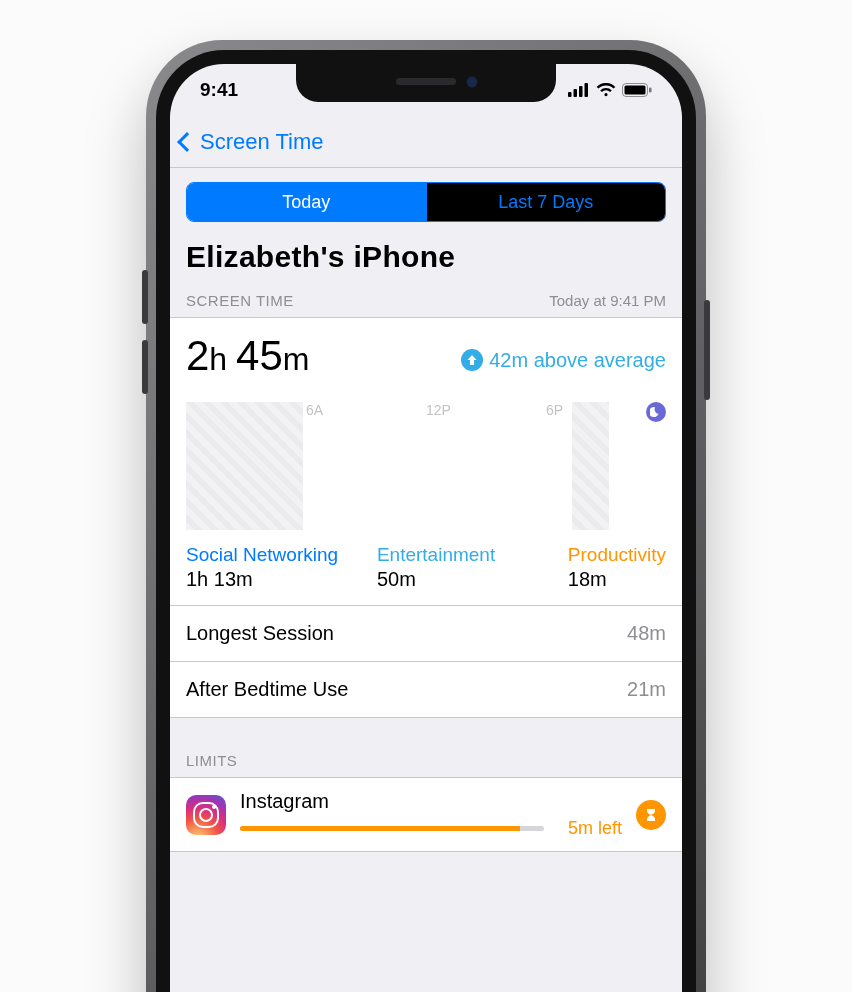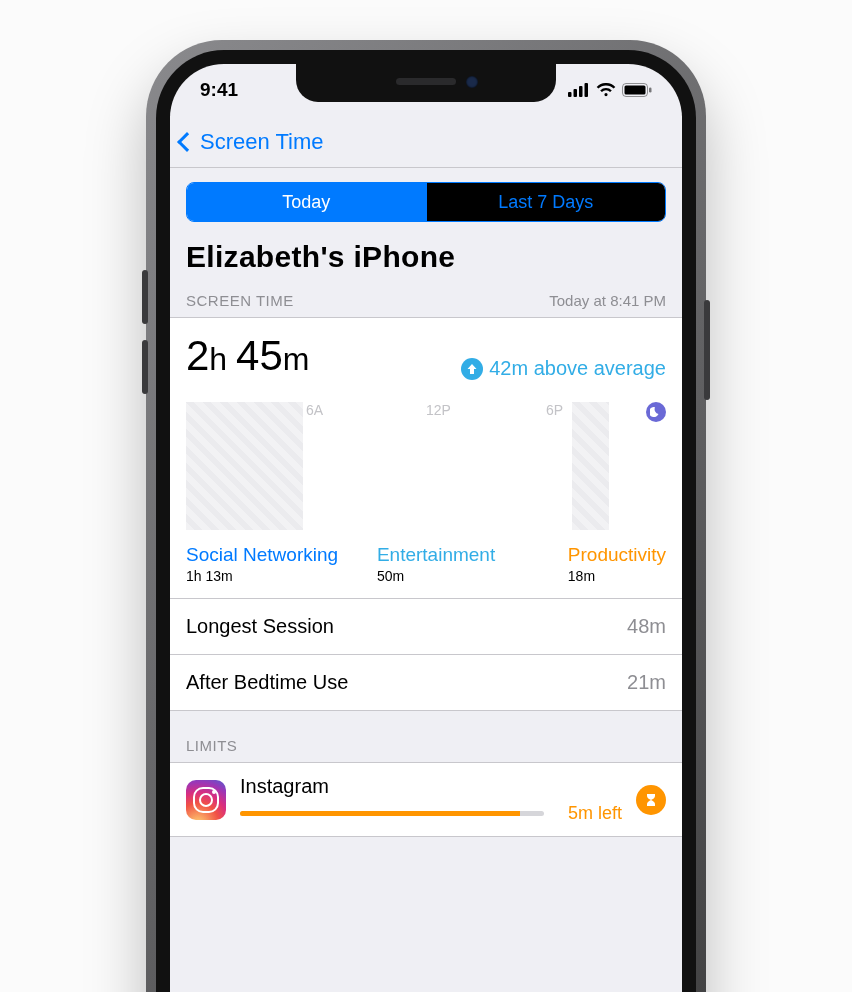--- a/index.html
+++ b/index.html
@@ -53,21 +53,21 @@
   
   h1.device{font-size:30px;font-weight:700;margin:4px 16px 18px;letter-spacing:.3px;}
   
   .sect-head{display:flex;justify-content:space-between;padding:0 16px 8px;
              font-size:15px;color:var(--grey-text);text-transform:none;}
   .sect-head .left{letter-spacing:.5px;}
   
   .card{background:#fff;border-top:1px solid var(--hair);border-bottom:1px solid var(--hair);}
   .pad{padding:14px 16px;}
   
-  .total-row{display:flex;justify-content:space-between;align-items:flex-end;}
+  .total-row{display:flex;justify-content:space-between;align-items:center;}
   .total{font-size:42px;font-weight:300;letter-spacing:0;}
   .avg{display:flex;align-items:center;gap:6px;color:var(--ios-cyan);font-size:20px;margin-top:8px;}
   .avg .circ{width:22px;height:22px;border-radius:50%;background:var(--ios-cyan);
              display:flex;align-items:center;justify-content:center;}
   .avg .circ svg{width:12px;height:12px;}
   
   .chart-zone{position:relative;margin-top:6px;}
   .chart-ticks{display:flex;position:absolute;top:0;left:0;right:0;font-size:14px;color:#c3c3c7;pointer-events:none;}
   .chart-ticks span{flex:1;}
   .moon{position:absolute;right:0;top:0;width:20px;height:20px;border-radius:50%;
@@ -82,30 +82,30 @@
   .bar div{width:100%;}
   .s-social{background:var(--ios-blue);}
   .s-ent{background:var(--ios-cyan);}
   .s-prod{background:var(--ios-orange);}
   .s-other{background:#d6d6da;}
   
   .cats{display:flex;margin-top:14px;gap:10px;}
   .cat{flex:1;min-width:0;}
   .cat:nth-child(3){flex:0 0 auto;text-align:left;}
   .cat .lbl{font-size:19px;white-space:nowrap;}
-  .cat .val{font-size:14px;color:#000;margin-top:2px;}
+  .cat .val{font-size:20px;color:#000;margin-top:2px;}
   .c-social .lbl{color:var(--ios-blue);}
   .c-ent .lbl{color:var(--ios-cyan);}
   .c-prod .lbl{color:var(--ios-orange);text-align:center;}
   
   .row{display:flex;justify-content:space-between;align-items:center;padding:16px;border-top:1px solid var(--hair);
        font-size:20px;}
   .row .v{color:var(--grey-text);}
   
-  .limits-head{font-size:15px;color:var(--grey-text);padding:26px 16px 8px;letter-spacing:.5px;}
+  .limits-head{font-size:15px;color:var(--grey-text);padding:26px 16px 8px;letter-spacing:.5px;margin-top:8px;}
   .limit{display:flex;align-items:center;gap:14px;padding:12px 16px;}
   .ig{width:40px;height:40px;border-radius:10px;position:relative;
       background:radial-gradient(circle at 30% 110%,#fed373 0%,#f15245 40%,#d92e7f 60%,#9b36b7 80%,#515ecf 100%);}
   .ig::before{content:"";position:absolute;inset:7px;border:2.5px solid #fff;border-radius:10px;}
   .ig::after{content:"";position:absolute;inset:13px;border:2.5px solid #fff;border-radius:50%;}
   .ig .dot{position:absolute;top:10px;right:10px;width:4px;height:4px;border-radius:50%;background:#fff;}
   .limit-body{flex:1;}
   .limit-body .name{font-size:20px;margin-bottom:5px;}
   .limit-bar{display:flex;align-items:center;gap:24px;}
   .track{flex:1;height:5px;border-radius:3px;background:#d6d6da;overflow:hidden;}
@@ -159,21 +159,21 @@
         <div class="seg">
           <div class="active">Today</div>
           <div class="inactive">Last 7 Days</div>
         </div>
       </div>
 
       <h1 class="device">Elizabeth's iPhone</h1>
 
       <div class="sect-head">
         <span class="left">SCREEN TIME</span>
-        <span>Today at 8:41 PM</span>
+        <span>Today at 9:41 PM</span>
       </div>
 
       <div class="card">
         <div class="pad">
           <div class="total-row">
             <div class="total">
               <span>2</span><span style="font-size:32px">h </span><span>45</span><span style="font-size:32px">m</span>
             </div>
             <div class="avg">
               <span class="circ">

